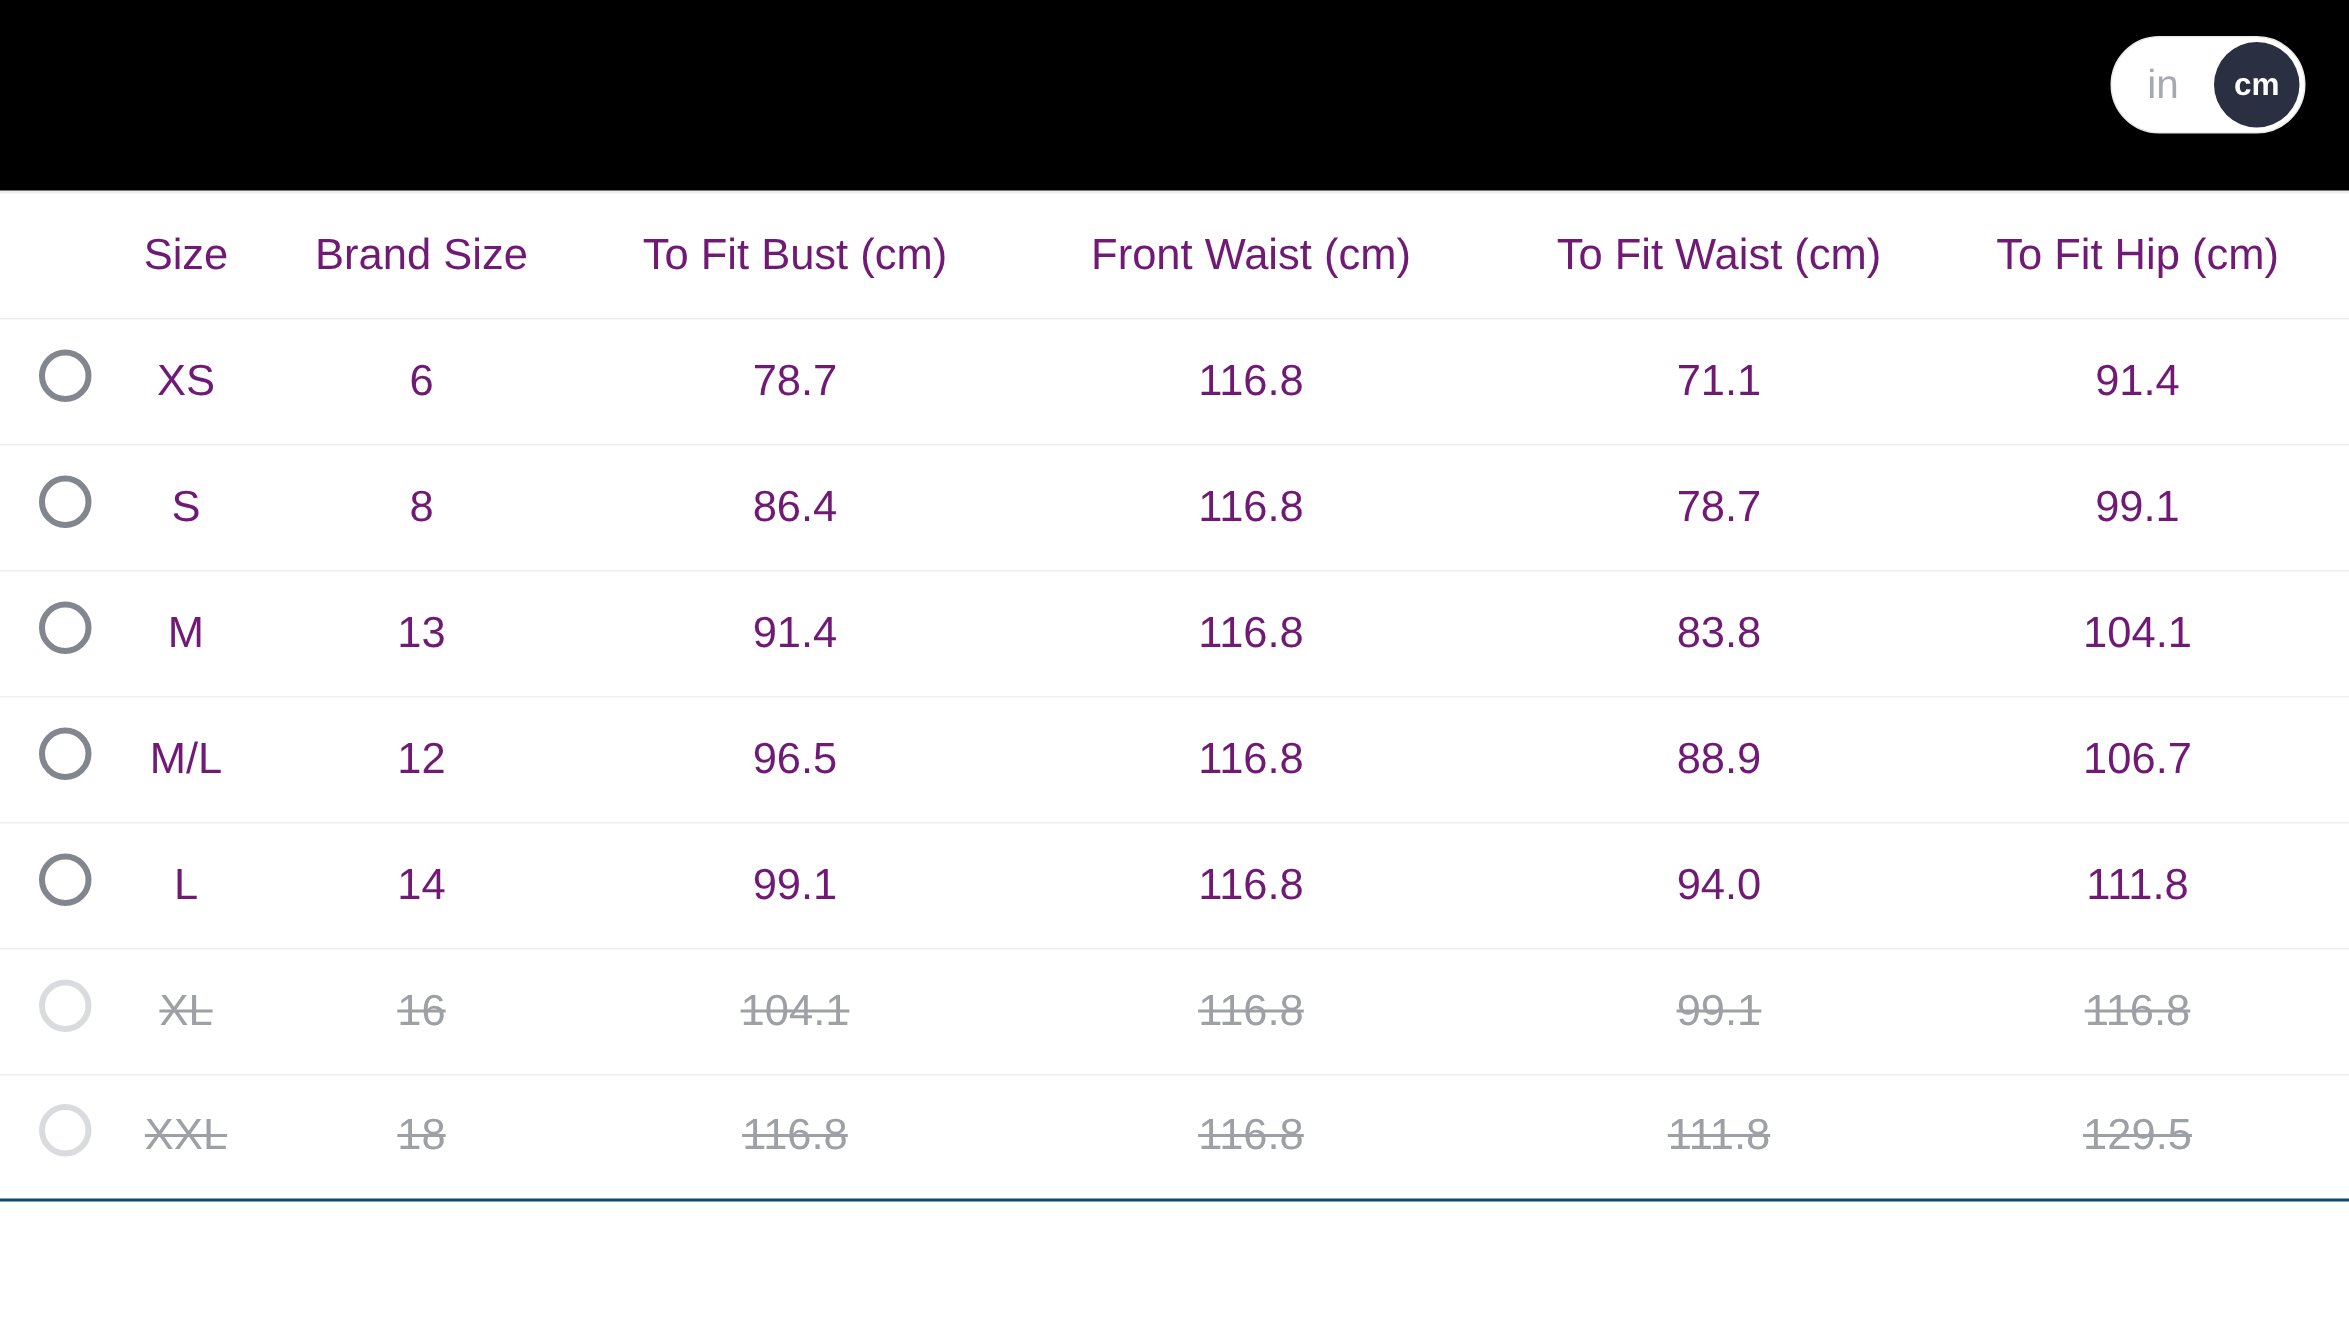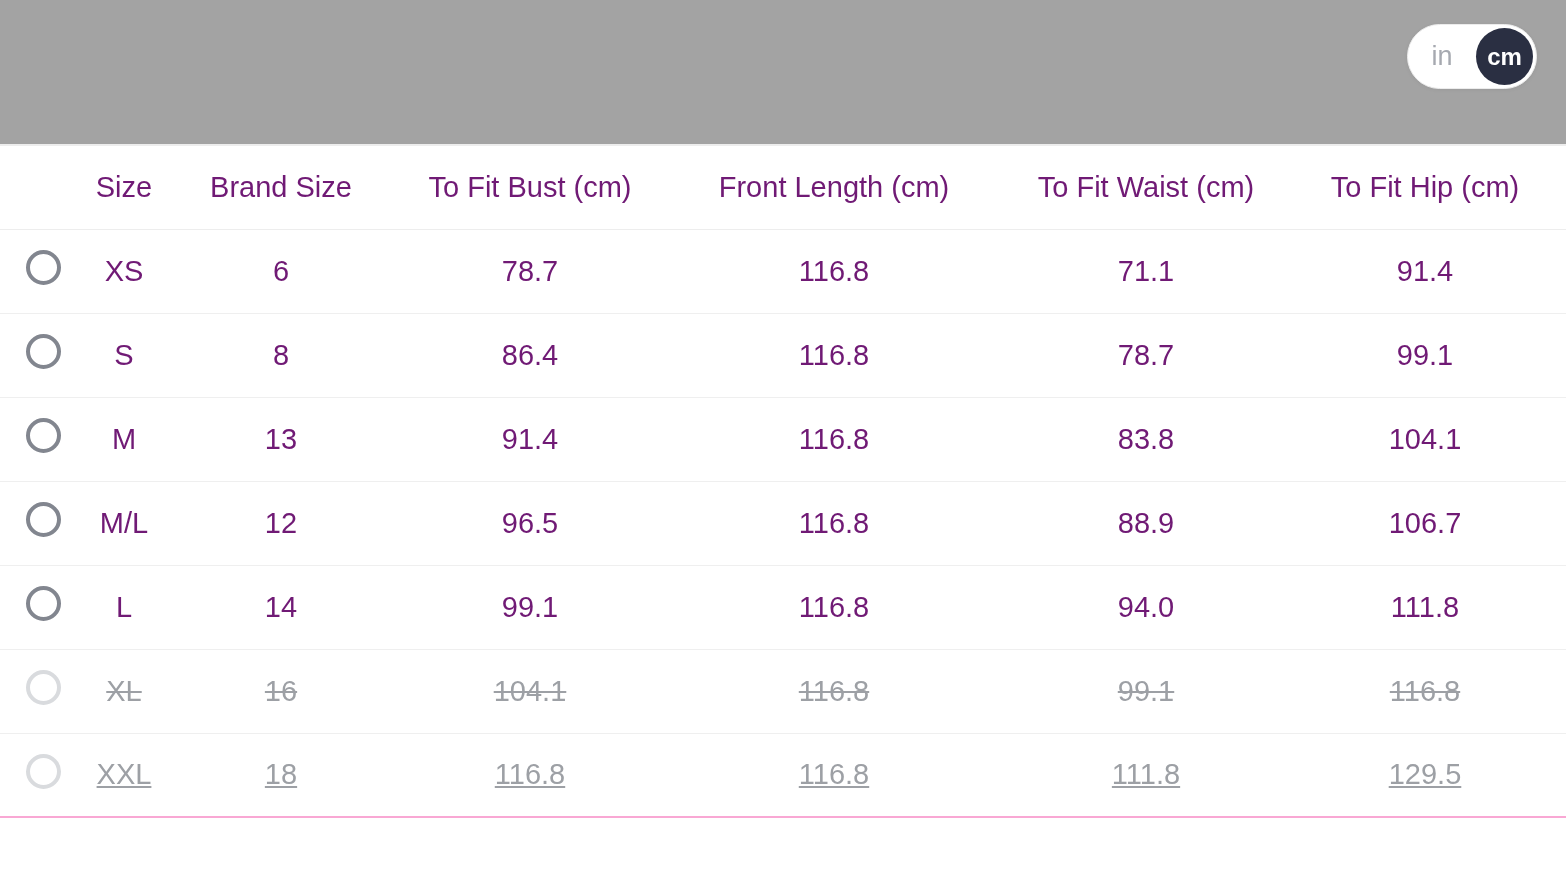--- a/index.html
+++ b/index.html
@@ -10,22 +10,22 @@
     background: #ffffff;
     font-family: "Liberation Sans", sans-serif;
     color: #1d1d1f;
     position: relative;
     overflow: hidden;
   }
 
   
   .topbar {
     position: relative;
-    height: 144px;
-    background: #a3a3a3;
+    height: 127px;
+    background: #000000;
   }
   .unit-toggle {
     position: absolute;
     top: 24px;
     right: 29px;
     width: 130px;
     height: 65px;
     background: #ffffff;
     border: 1px solid #ececec;
     border-radius: 33px;
@@ -41,21 +41,21 @@
     color: #a6a9b0;
     user-select: none;
   }
   .unit-option-cm {
     width: 57px;
     height: 57px;
     margin-right: 3px;
     border-radius: 50%;
     background: #2a2f42;
     color: #ffffff;
-    font-size: 24px;
+    font-size: 21px;
     font-weight: bold;
     display: flex;
     align-items: center;
     justify-content: center;
     user-select: none;
   }
 
   
   table.size-table {
     width: 1566px;
@@ -76,22 +76,21 @@
   .size-table tbody td {
     height: 84px;
     font-size: 29px;
     color: #701a75;
     text-align: center;
     vertical-align: middle;
     border-bottom: 1px solid #efefef;
     white-space: nowrap;
   }
   .size-table tbody tr:last-child td {
-    border-bottom: 2px solid #f9a8d4;
-    text-decoration: underline;
+    border-bottom: 2px solid #0c4a6e;
   }
 
   .radio {
     display: inline-block;
     width: 35px;
     height: 35px;
     border-radius: 50%;
     border: 4px solid #82868f;
     background: #ffffff;
     cursor: pointer;
@@ -127,21 +126,21 @@
       <col style="width:348px">
       <col style="width:276px">
       <col style="width:282px">
   </colgroup>
   <thead>
     <tr>
       <th></th>
       <th>Size</th>
       <th>Brand Size</th>
       <th>To Fit Bust (cm)</th>
-      <th>Front Length (cm)</th>
+      <th>Front Waist (cm)</th>
       <th>To Fit Waist (cm)</th>
       <th>To Fit Hip (cm)</th>
     </tr>
   </thead>
   <tbody>
     <tr>
       <td class="radio-cell"><span class="radio"></span></td>
       <td>XS</td>
       <td>6</td>
       <td>78.7</td>

